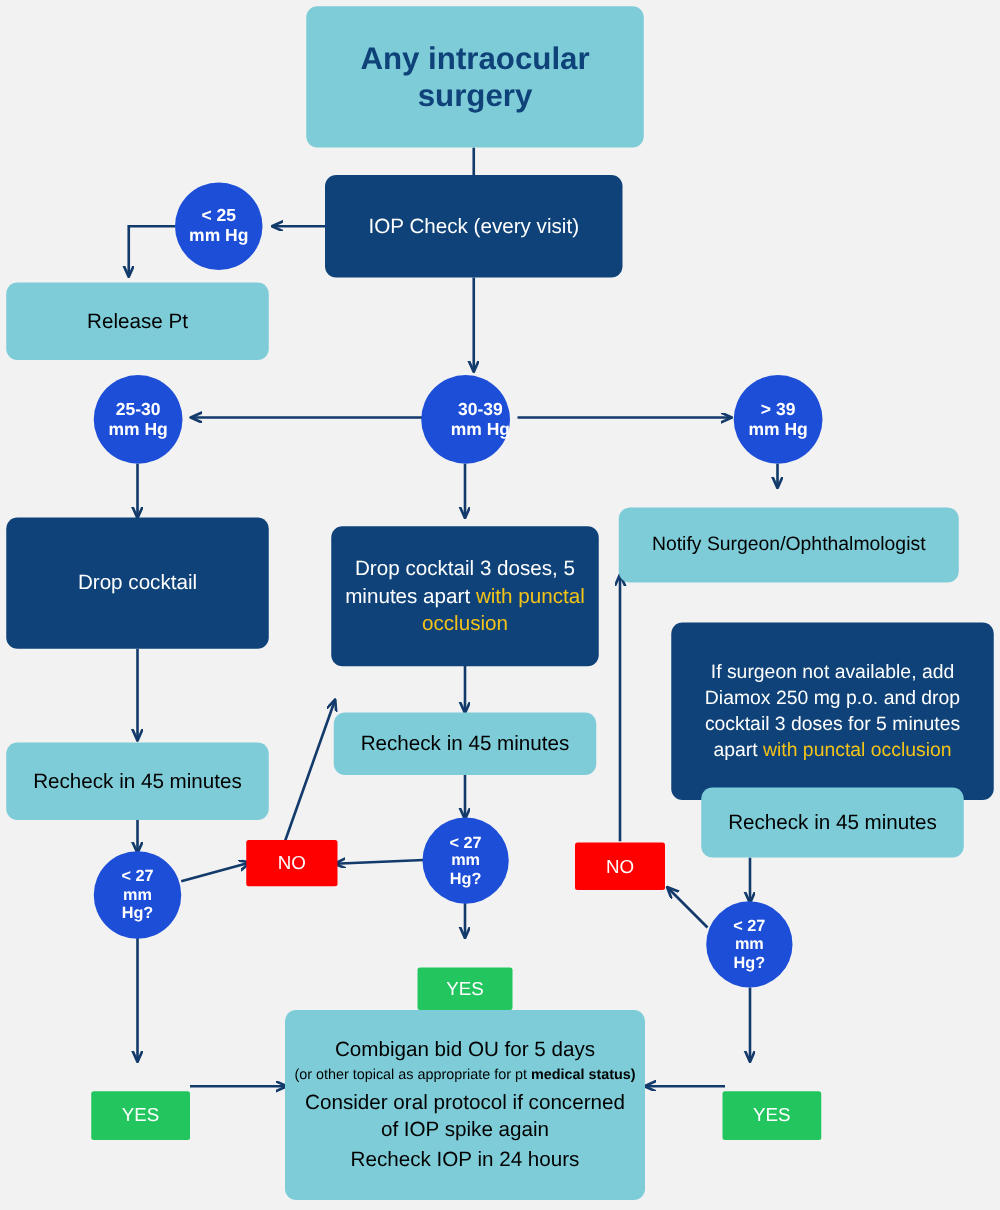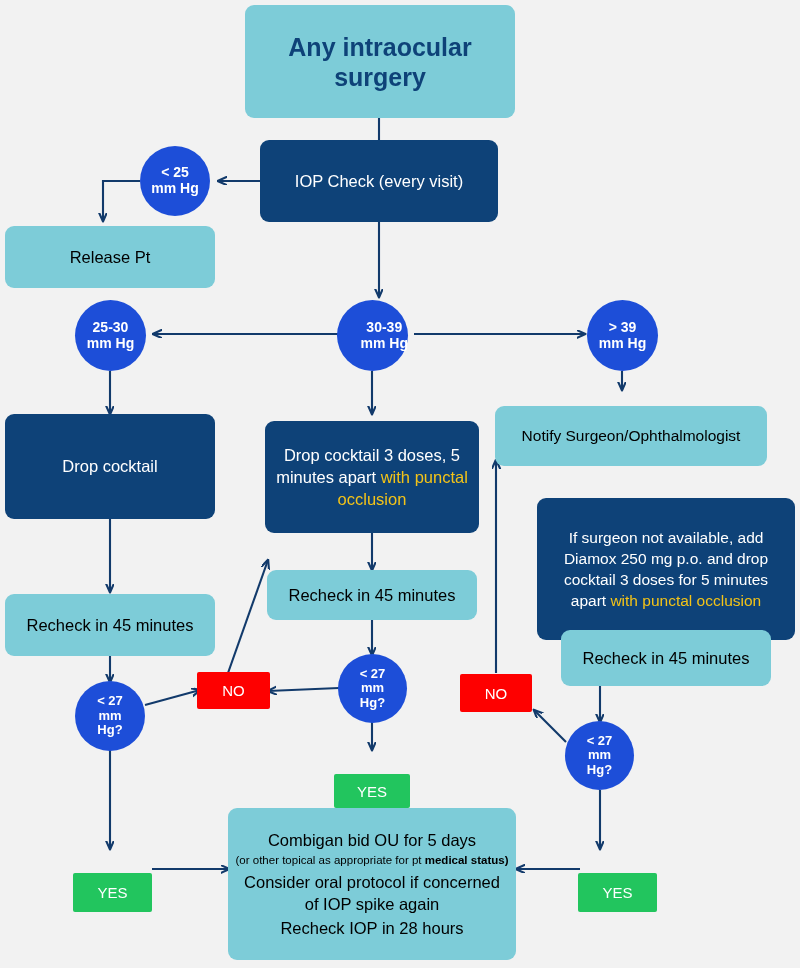--- a/index.html
+++ b/index.html
@@ -199,16 +199,16 @@
   </div>
 
   <div class="node yes t-yn" style="left:578px;top:849px;width:79px;height:39px;">
     <span>YES</span>
   </div>
 
   <div class="node box teal" style="left:228px;top:808px;width:288px;height:152px;flex-direction:column;">
     <div class="t-body" style="padding:0 12px;">Combigan bid OU for 5 days</div>
     <div class="paren" style="padding:2px 0 3px;"><span>(or other topical as appropriate for pt </span><b>medical status)</b></div>
     <div class="t-body" style="padding:0 12px;">Consider oral protocol if concerned of IOP spike again</div>
-    <div class="t-body" style="padding:1px 12px 0;">Recheck IOP in 28 hours</div>
+    <div class="t-body" style="padding:1px 12px 0;">Recheck IOP in 24 hours</div>
   </div>
 
 </div>
 
 </body></html>

